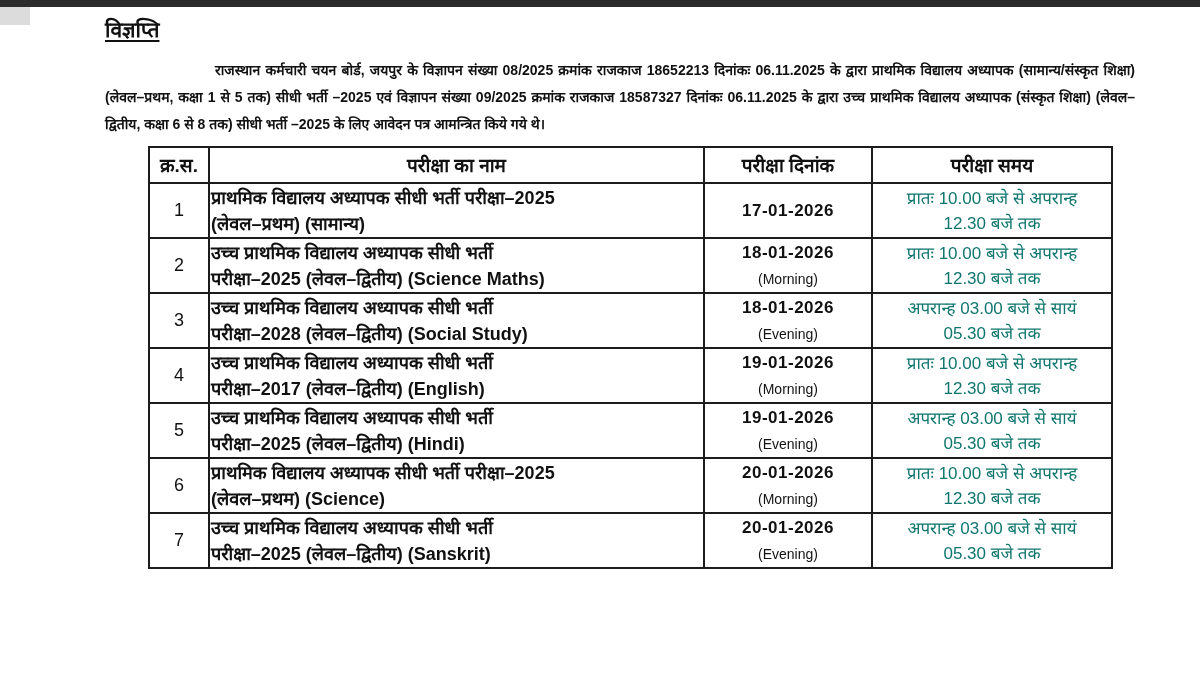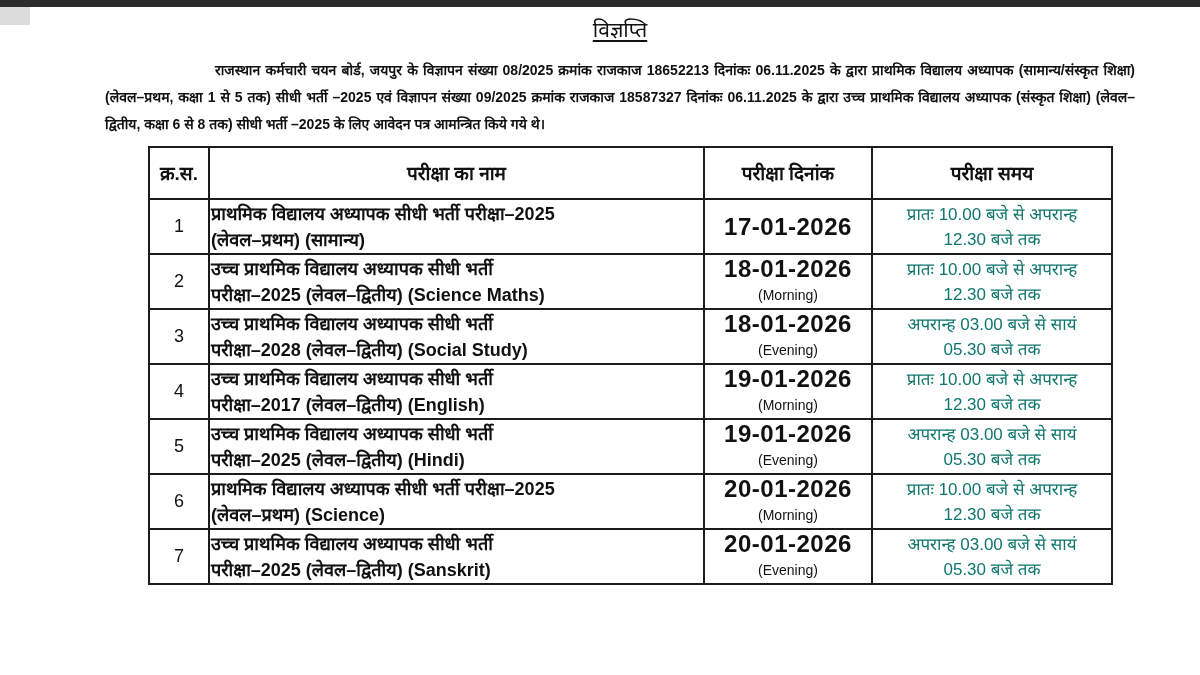--- a/index.html
+++ b/index.html
@@ -20,23 +20,22 @@
     position: absolute; left: 0; top: 7px;
     width: 30px; height: 18px;
     background: #dcdcdc;
   }
   .content {
     position: absolute; left: 0; top: 7px;
     width: 1200px;
     padding: 0 65px 0 105px;
   }
   .title {
-    text-align: center;
     font-size: 21px;
-    font-weight: normal;
+    font-weight: bold;
     margin-top: 8px;
     margin-bottom: 14px;
   }
   .title span {
     text-decoration: underline;
     text-decoration-thickness: 2px;
     text-underline-offset: 3px;
   }
   .para {
     font-size: 14px;
@@ -59,36 +58,36 @@
     width: 963px;
     table-layout: fixed;
   }
   table.schedule th, table.schedule td {
     border: 2px solid #1c1c1c;
     vertical-align: middle;
   }
   table.schedule th {
     font-size: 19px;
     font-weight: bold;
-    height: 52px;
+    height: 36px;
     text-align: center;
   }
   col.c-sno  { width: 60px; }
   col.c-name { width: 495px; }
   col.c-date { width: 168px; }
   col.c-time { width: 240px; }
   td.sno {
     text-align: center;
     font-size: 18px;
     height: 55px;
   }
   td.name { padding-left: 1px; }
   td.name span { display: block; font-size: 18px; font-weight: bold; line-height: 26px; }
   td.date { text-align: center; }
-  td.date .d { display: block; font-size: 24px; font-weight: bold; line-height: 26px; letter-spacing: 0.5px; }
+  td.date .d { display: block; font-size: 17px; font-weight: bold; line-height: 26px; letter-spacing: 0.5px; }
   td.date .s { display: block; font-size: 14px; font-weight: normal; line-height: 26px; }
   td.time { text-align: center; color: #0f766e; }
   td.time span { display: block; font-size: 17px; line-height: 25px; }
   .footer-line {
     font-size: 20px;
     font-weight: bold;
     margin-top: 10px;
   }
 </style>
 </head>

